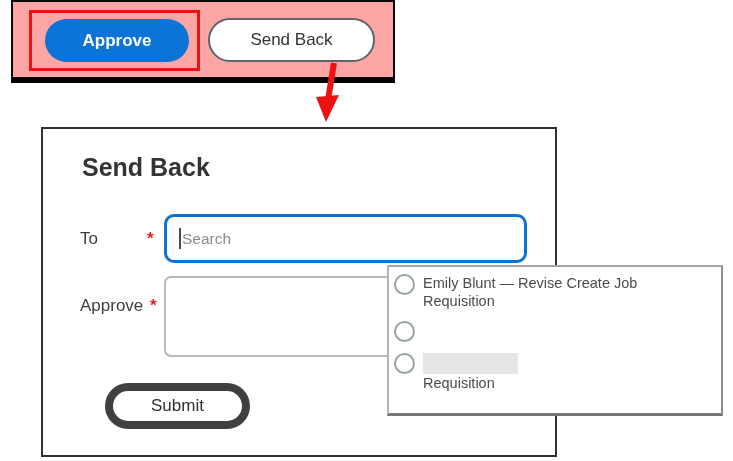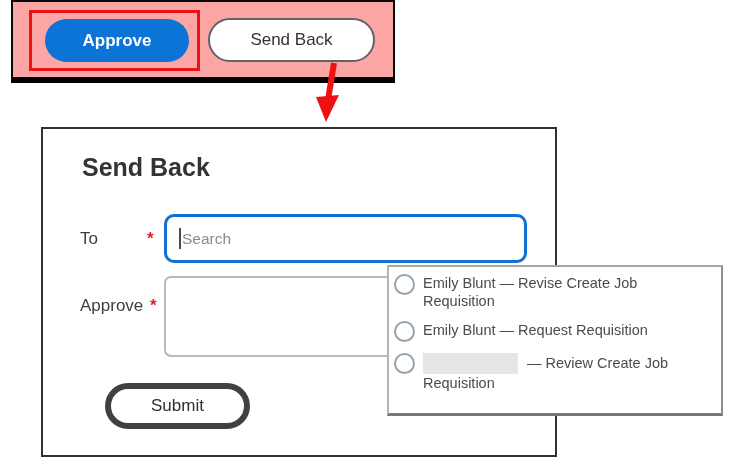--- a/index.html
+++ b/index.html
@@ -29,21 +29,21 @@
   .fld-label { font-size:17px; color:#3e3e3e; }
   .req { font-size:17px; font-weight:bold; color:var(--req-red); }
   .search-input { left:121px; top:85px; width:363px; height:49px; background:#fff;
                   border:3px solid var(--focus-blue); border-radius:10px;
                   display:flex; align-items:center; padding-left:12px; z-index:2; }
   .caret { width:2px; height:21px; background:#4a4a4a; margin-right:1px; }
   .placeholder { font-size:15.5px; color:#8a8a8a; }
   .reason-box { left:121px; top:147px; width:363px; height:81px; background:#fff;
                 border:2px solid #b9b9b9; border-radius:7px; z-index:0; }
   .btn { position:absolute; top:254px; height:46px; background:#fff;
-         border:6px solid #404040; border-radius:23px; font-size:17px; color:#2f2f2f;
+         border:8px solid #404040; border-radius:23px; font-size:17px; color:#2f2f2f;
          display:flex; align-items:center; justify-content:center; cursor:pointer; }
   .submit { left:62px; width:145px; }
   .cancel { left:225px; width:142px; }
 
   
   .overlay { left:387px; top:221px; width:336px; height:151px; background:#fff;
              border-top:2px solid #a7a7a7; border-left:2px solid #b4b4b4;
              border-right:2px solid #8f8f8f; border-bottom:3px solid #787878;
              z-index:5; padding:7px 8px 0 5px;margin-top:44px; }
   .opt { display:flex; align-items:flex-start; gap:8px; margin-bottom:11px; cursor:pointer; }
@@ -90,25 +90,25 @@
     <span class="radio"></span>
     <span class="opt-text">
       <span>Emily Blunt — Revise Create Job</span><br>
       <span>Requisition</span>
     </span>
   </div>
 
   <div class="opt">
     <span class="radio"></span>
     <span class="opt-text">
-      <span>Emily Blunt — Request Requisition</span><br>
+      <br>
     </span>
   </div>
 
   <div class="opt">
     <span class="radio"></span>
     <span class="opt-text">
-      <span class="redact"></span><span>— Review Create Job</span><br>
+      <span class="redact"></span><br>
       <span>Requisition</span>
     </span>
   </div>
 
 </div>
 
 </body></html>

